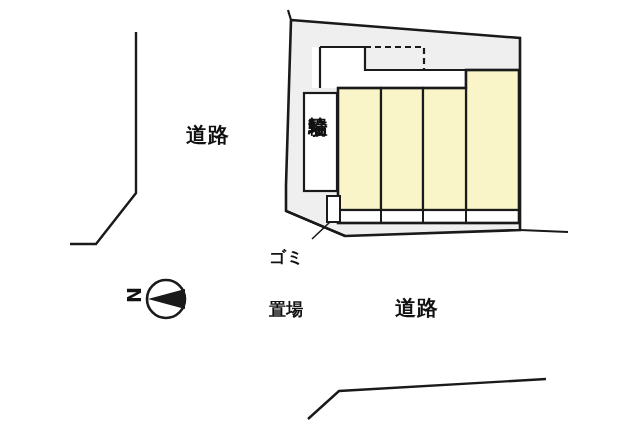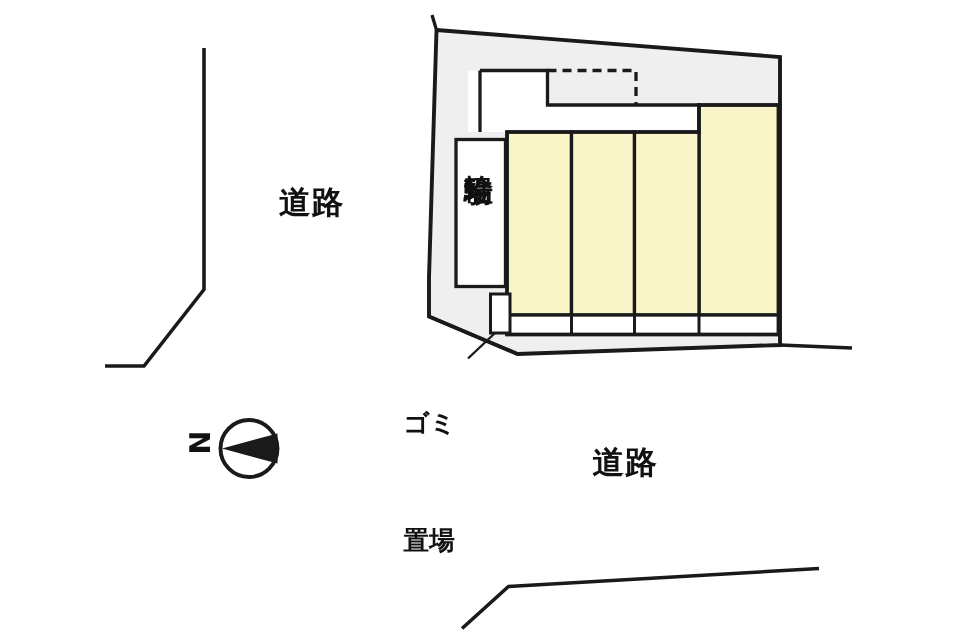--- a/index.html
+++ b/index.html
@@ -56,21 +56,21 @@
     font-size: 19px;
     line-height: 1.0;
   }
   .lbl-trash {
     left: 269px;
     top: 214px;
     font-size: 17px;
     line-height: 1.02;
     letter-spacing: 0.01em;
   }
-  .lbl-trash .row { display: block; margin-top: 26px; }
+  .lbl-trash .row { display: block; }
   .compass-n {
     position: absolute;
     left: 126px;
     top: 284px;
     font-size: 19px;
     font-weight: 700;
     color: #111111;
     transform: rotate(-90deg);
     transform-origin: 50% 50%;
   }

